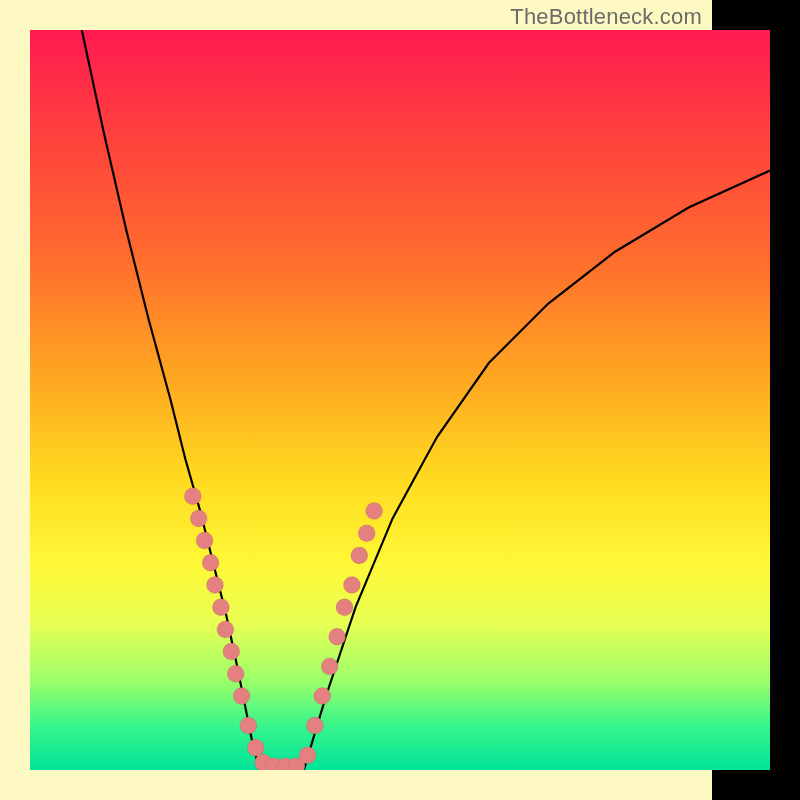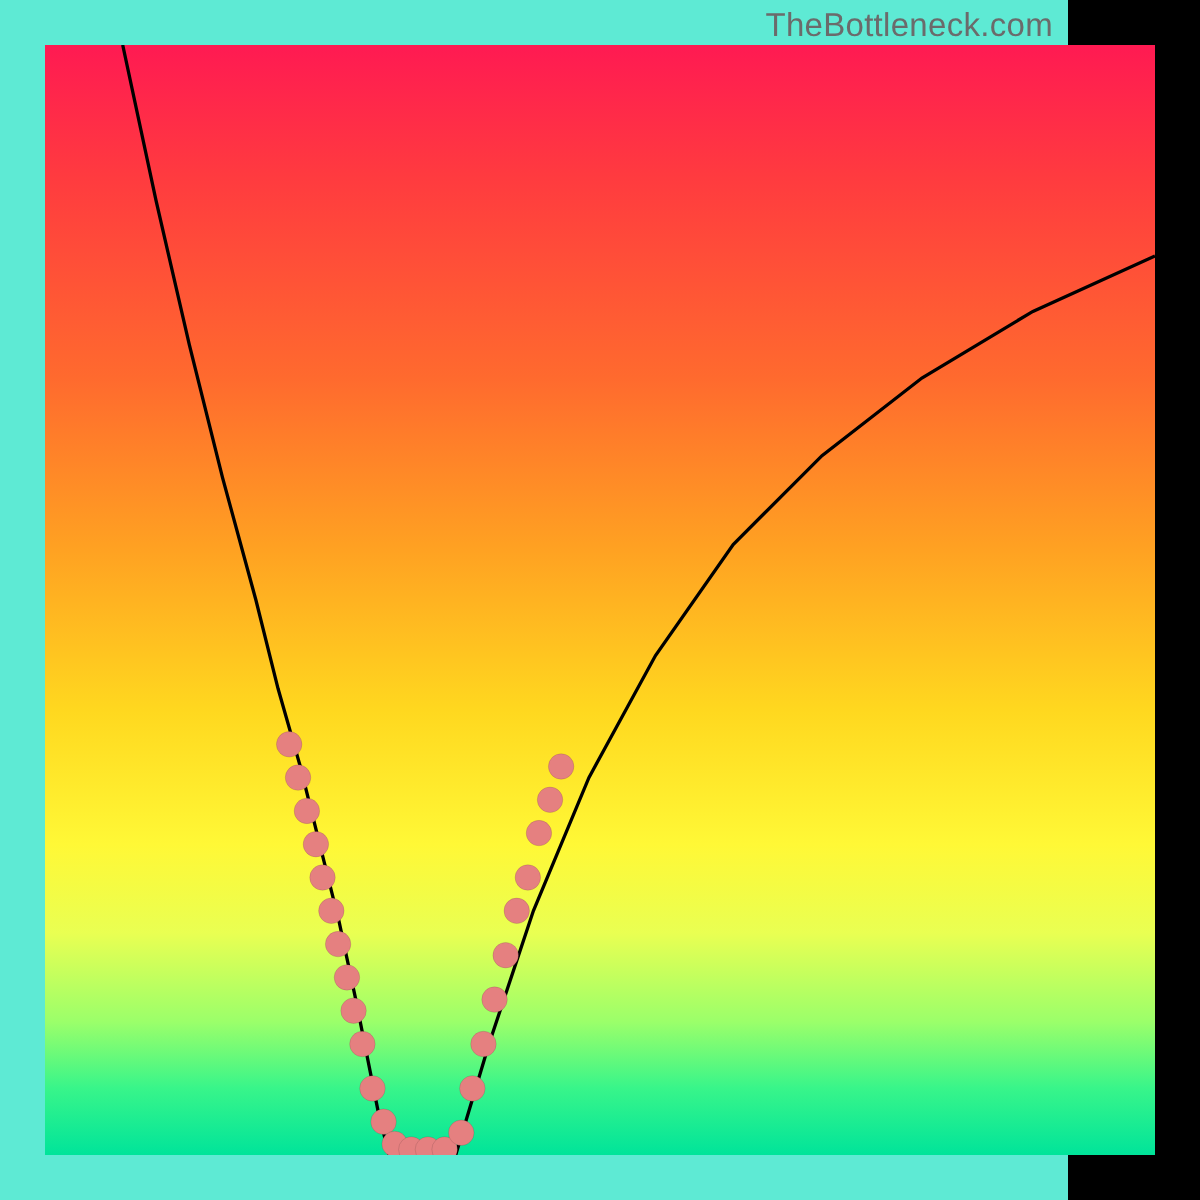--- a/index.html
+++ b/index.html
@@ -10,21 +10,21 @@
     overflow: hidden;
     background: #000;
     font-family: Arial, Helvetica, sans-serif;
   }
   .frame {
     position: absolute;
     top: 0;
     left: 0;
     width: 712px;
     height: 800px;
-    background: #5eead4;
+    background: #fef9c3;
   }
   .plot {
     position: absolute;
     top: 30px;
     left: 30px;
     width: 740px;
     height: 740px;
     background: linear-gradient(to bottom,
       #ff1a52 0%,
       #ff3b3f 12%,

